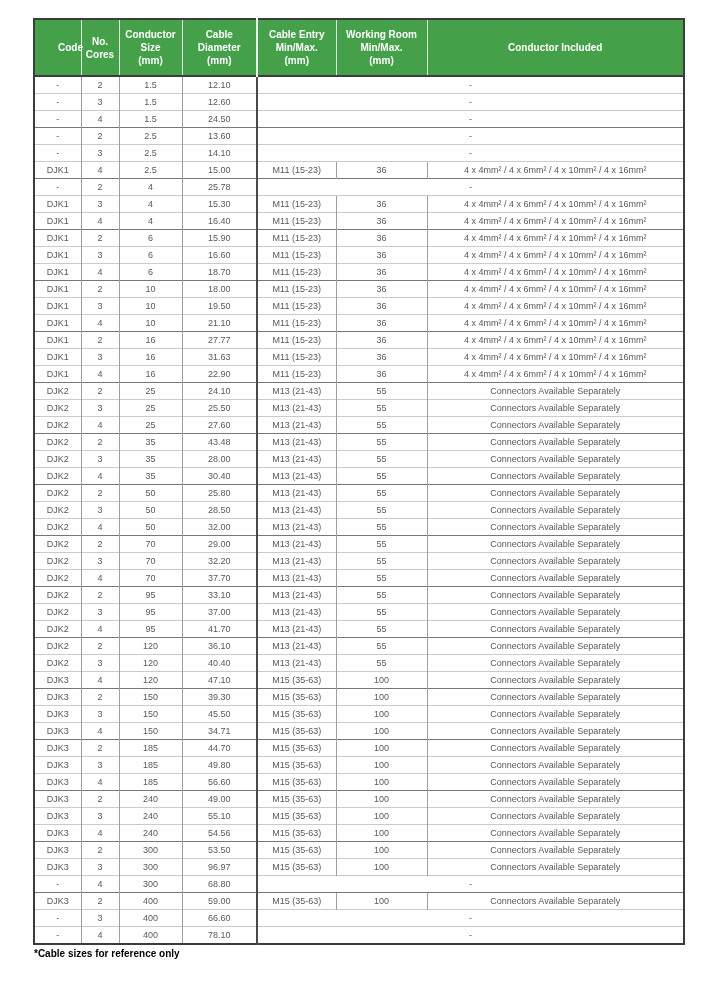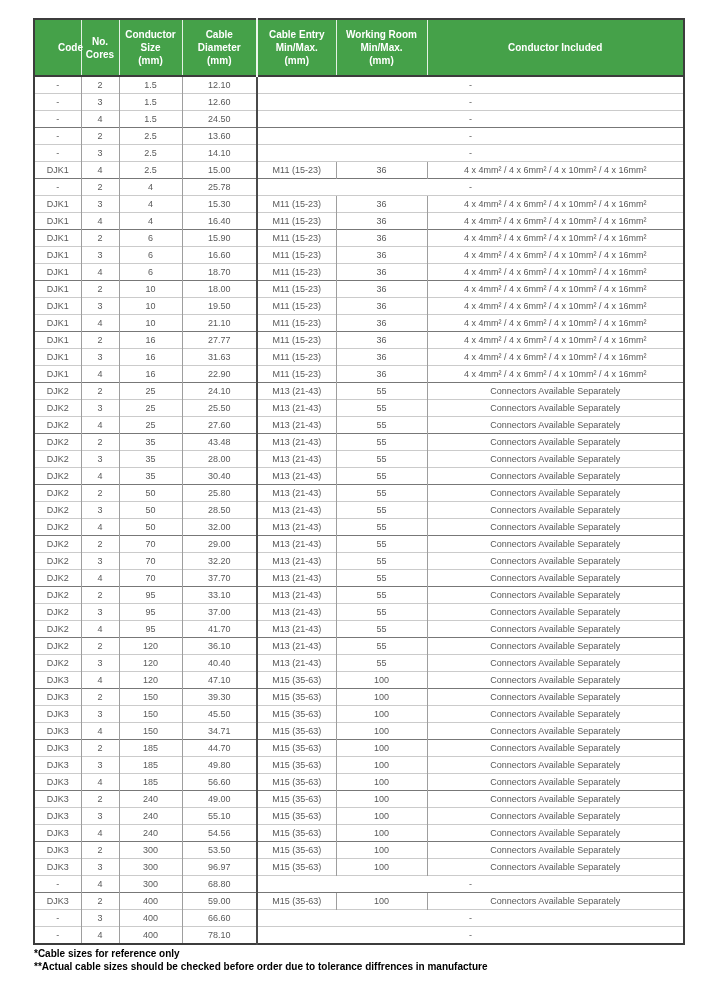--- a/index.html
+++ b/index.html
@@ -535,16 +535,15 @@
           <td>4</td>
           <td>400</td>
           <td>78.10</td>
           <td class="heavy-left" colspan="3">-</td>
         </tr>
       </tbody>
   </table>
 
   <div class="footnotes">
     <div>*Cable sizes for reference only</div>
-    <div>**Actual cable sizes should be checked before order due to tolerance diffrences in manufacture</div>
   </div>
 
 </div>
 
 </body></html>

